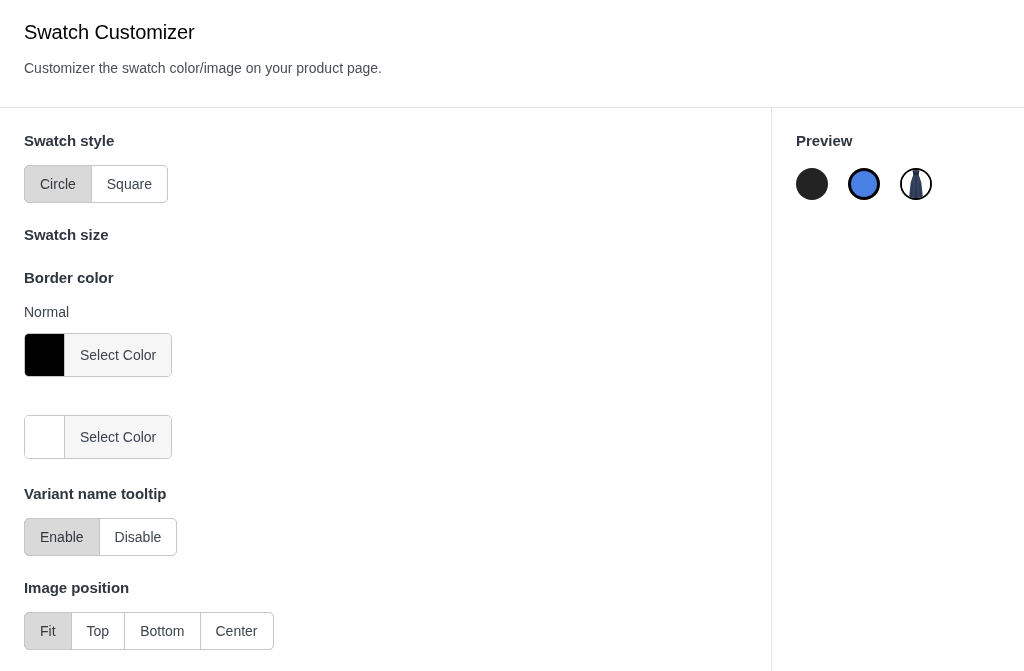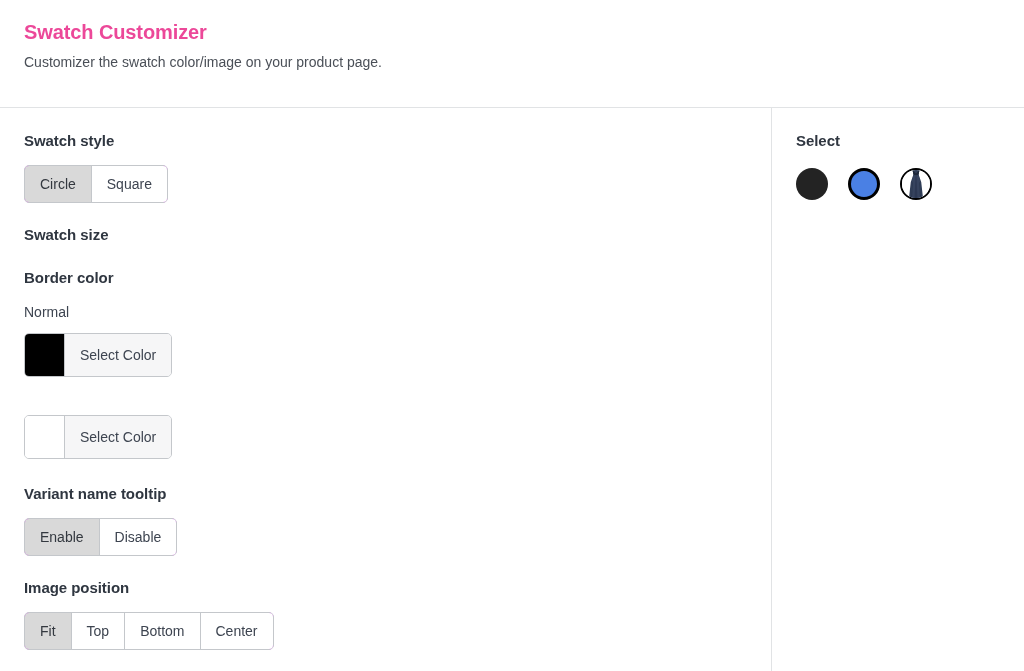--- a/index.html
+++ b/index.html
@@ -27,25 +27,25 @@
 
   
   .header {
     padding: 18px 24px 20px 24px;
     border-bottom: 1px solid #e1e3e5;
     height: 108px;
   }
 
   .header-title {
     font-size: 20px;
-    font-weight: 700;
-    color: #ec4899;
+    font-weight: 400;
+    color: #000000;
     letter-spacing: -0.1px;
     line-height: 28px;
-    margin-bottom: 6px;
+    margin-bottom: 12px;
   }
 
   .header-subtitle {
     font-size: 14px;
     font-weight: 400;
     color: #4a4f57;
     line-height: 20px;
   }
 
   
@@ -268,21 +268,21 @@
           <button class="seg-btn selected">Fit</button>
           <button class="seg-btn">Top</button>
           <button class="seg-btn">Bottom</button>
           <button class="seg-btn">Center</button>
         </div>
       </div>
 
     </div>
 
     <div class="right-col">
-      <div class="preview-title">Select</div>
+      <div class="preview-title">Preview</div>
       <div class="preview-swatches">
 
         <span class="swatch swatch-solid-dark" style="background: rgb(35, 35, 35);"></span>
 
         <span class="swatch swatch-solid-blue" style="background: rgb(74, 128, 228); border-color: rgb(0, 0, 0);"></span>
 
         <span class="swatch swatch-image" style="border-color: rgb(0, 0, 0);">
           <svg viewBox="0 0 32 32" preserveAspectRatio="xMidYMid slice">
             <rect x="0" y="0" width="32" height="32" fill="#ffffff"></rect>
             <path d="M12 0 L20 0 L19 5 L22 14 L24 32 L8 32 L10 14 L13 5 Z" fill="#2f3c55"></path>

